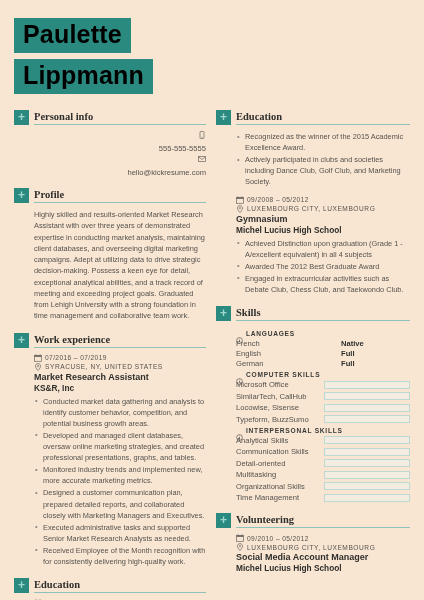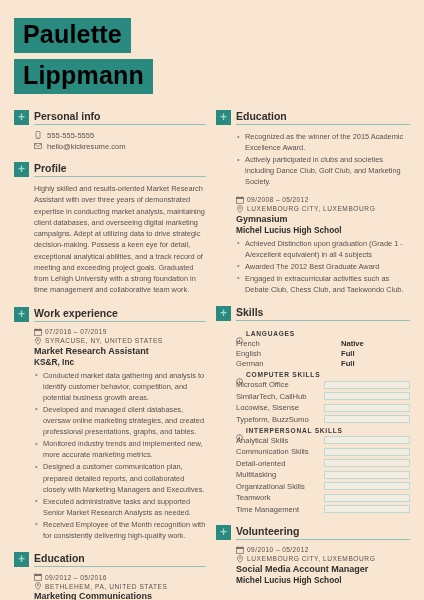--- a/index.html
+++ b/index.html
@@ -40,38 +40,39 @@
     color: #9fd6ce;
     font-size: 12px; line-height: 14px;
     text-align: center;
     flex: 0 0 15px;
     font-weight: bold;
   }
   .sec-title-wrap { flex: 1; margin-left: 5px; }
   .sec-title {
     font-size: 10.5px; font-weight: bold; color: #2f2f2d;
     line-height: 13px;
+    font-family: Liberation Serif, serif;
   }
   .sec-rule { height: 1px; background: #8dc2ba; margin-top: 1px; }
 
   .sec-body { padding-left: 20px; padding-top: 6px; }
 
   
   .para { font-size: 7.4px; line-height: 1.52; color: #55524e; text-align: left; }
   ul.bullets { list-style: none; }
   ul.bullets li {
     font-size: 7.4px; line-height: 1.5; color: #55524e;
     padding-left: 9px; position: relative; margin-bottom: 1px;
   }
   ul.bullets li:before {
     content: "•"; position: absolute; left: 1px; top: -0.5px; color: #8b8782;
   }
 
   
-  .contact-row { display: flex; align-items: flex-start; gap: 5px; margin-bottom: 2px; }
+  .contact-row { display: flex; align-items: flex-end; gap: 5px; margin-bottom: 2px; flex-direction: column; }
   .contact-txt { font-size: 7.6px; color: #55524e; }
   .mini-ico { width: 8px; height: 8px; flex: 0 0 8px; }
   .mini-ico svg { display: block; }
 
   
   .entry { margin-bottom: 8px; }
   .entry-meta { display: flex; align-items: center; gap: 3px; margin-bottom: 1px; }
   .entry-meta .m-txt {
     font-size: 6.6px; color: #55524e; letter-spacing: .4px;
   }
@@ -368,24 +369,20 @@
           </div>
           <div class="bar-row">
             <span class="bar-label">Multitasking</span>
             <span class="bar-track"><span class="bar-fill" style="width: 78%;"></span></span>
           </div>
           <div class="bar-row">
             <span class="bar-label">Organizational Skills</span>
             <span class="bar-track"><span class="bar-fill" style="width: 100%;"></span></span>
           </div>
           <div class="bar-row">
-            <span class="bar-label">Teamwork</span>
-            <span class="bar-track"><span class="bar-fill" style="width: 100%;"></span></span>
-          </div>
-          <div class="bar-row">
             <span class="bar-label">Time Management</span>
             <span class="bar-track"><span class="bar-fill" style="width: 100%;"></span></span>
           </div>
 
         </div>
       </div>
 
       <div class="sec">
         <div class="sec-head">
           <div class="plus-btn">+</div>

